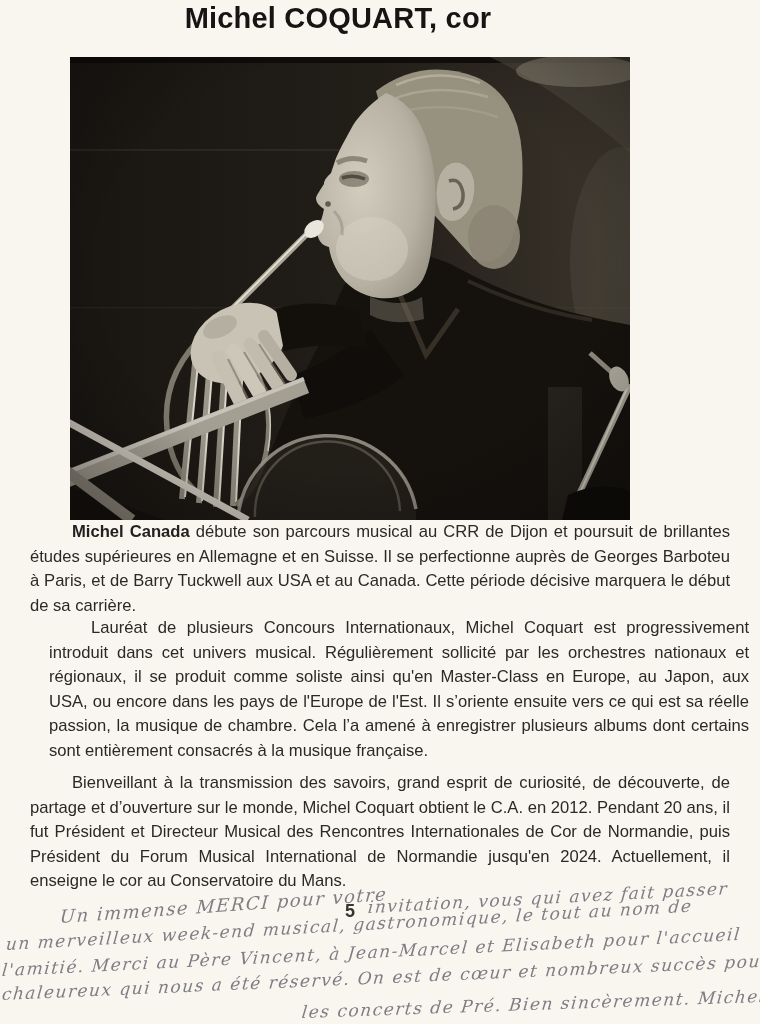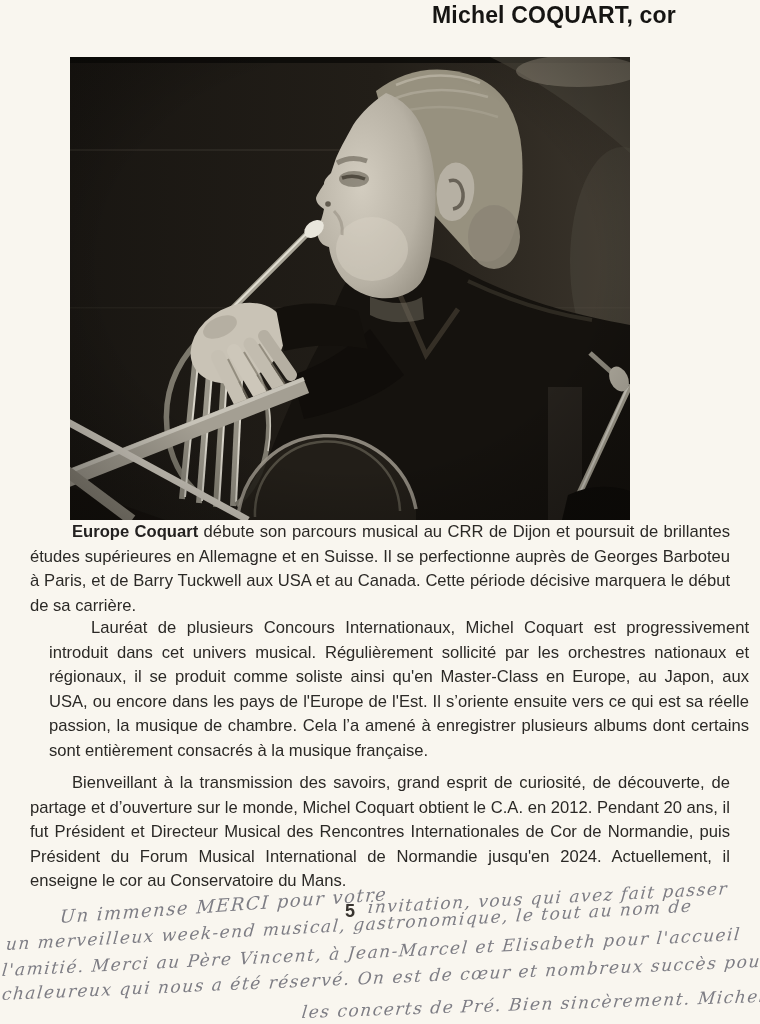--- a/index.html
+++ b/index.html
@@ -7,22 +7,22 @@
     position:relative;
     width:760px; height:1024px;
     margin:0 auto;
     background:#f9f6ef;
     font-family:"Liberation Sans", sans-serif;
     color:#2b2926;
     overflow:hidden;
   }
   .title {
     position:absolute; top:2px; left:0; width:676px;
-    margin:0; text-align:right;
-    font-size:23px; font-weight:bold; color:#161513;
+    margin:0; text-align:center;
+    font-size:29px; font-weight:bold; color:#161513;
     letter-spacing:0.2px;
   }
   .photo {
     position:absolute; left:70px; top:57px;
     width:560px; height:463px;
     margin:0; overflow:hidden;
     background:#1d1915;
   }
   .para {
     position:absolute; left:30px; width:700px;
@@ -158,21 +158,21 @@
       <line x1="560" y1="328" x2="497" y2="463" stroke="#aba697" stroke-width="6"></line>
       <line x1="559" y1="327" x2="499" y2="460" stroke="#d7d3c8" stroke-width="2"></line>
       <line x1="520" y1="296" x2="558" y2="330" stroke="#8d897d" stroke-width="5"></line>
       <ellipse cx="549" cy="322" rx="9" ry="13" fill="#b3aea1" transform="rotate(-25 549 322)"></ellipse>
       <path d="M498 438 Q 528 424 560 434 L 560 463 L 492 463 Z" fill="#0e0c09"></path>
 
       <rect width="560" height="463" fill="url(#vinG)"></rect>
     </svg>
   </figure>
 
-  <p class="para p1"><strong>Europe Coquart</strong><span> débute son parcours musical au CRR de Dijon et poursuit de brillantes études supérieures en Allemagne et en Suisse. Il se perfectionne auprès de Georges Barboteu à Paris, et de Barry Tuckwell aux USA et au Canada. Cette période décisive marquera le début de sa carrière.</span></p>
+  <p class="para p1"><strong>Michel Canada</strong><span> débute son parcours musical au CRR de Dijon et poursuit de brillantes études supérieures en Allemagne et en Suisse. Il se perfectionne auprès de Georges Barboteu à Paris, et de Barry Tuckwell aux USA et au Canada. Cette période décisive marquera le début de sa carrière.</span></p>
 
   <p class="para p2">Lauréat de plusieurs Concours Internationaux, Michel Coquart est progressivement introduit dans cet univers musical. Régulièrement sollicité par les orchestres nationaux et régionaux, il se produit comme soliste ainsi qu'en Master-Class en Europe, au Japon, aux USA, ou encore dans les pays de l'Europe de l'Est. Il s’oriente ensuite vers ce qui est sa réelle passion, la musique de chambre. Cela l’a amené à enregistrer plusieurs albums dont certains sont entièrement consacrés à la musique française.</p>
 
   <p class="para p3">Bienveillant à la transmission des savoirs, grand esprit de curiosité, de découverte, de partage et d’ouverture sur le monde, Michel Coquart obtient le C.A. en 2012. Pendant 20 ans, il fut Président et Directeur Musical des Rencontres Internationales de Cor de Normandie, puis Président du Forum Musical International de Normandie jusqu'en 2024. Actuellement, il enseigne le cor au Conservatoire du Mans.</p>
 
   <div class="pageno">5</div>
 
   <div>
     <span class="hw hw1a">Un immense MERCI pour votre</span>
     <span class="hw hw1b">invitation, vous qui avez fait passer</span>

